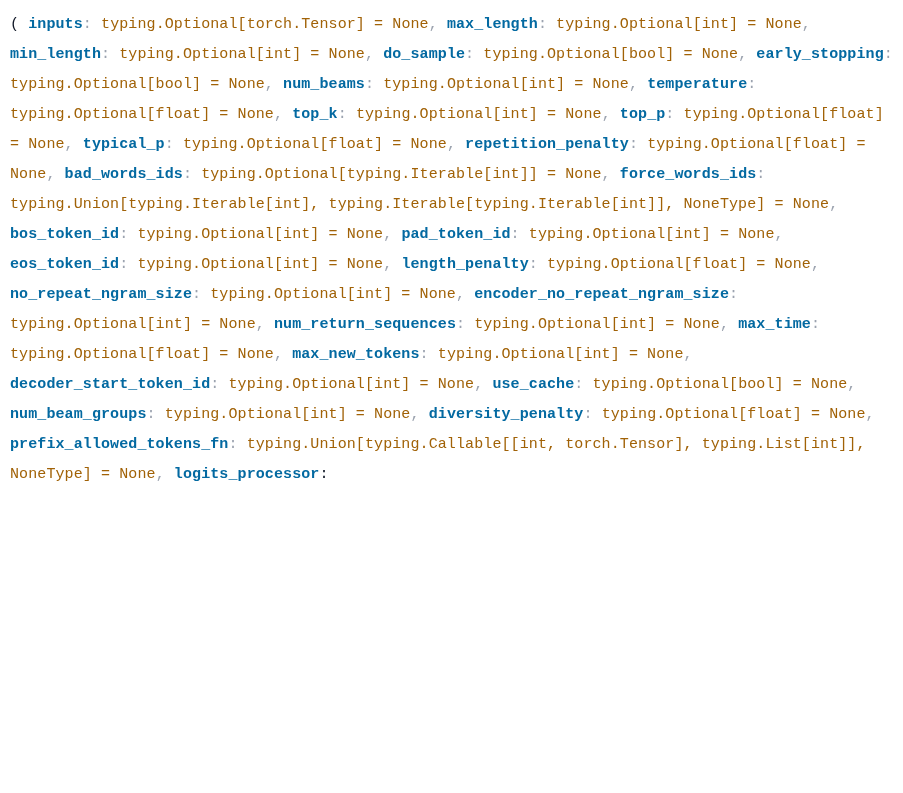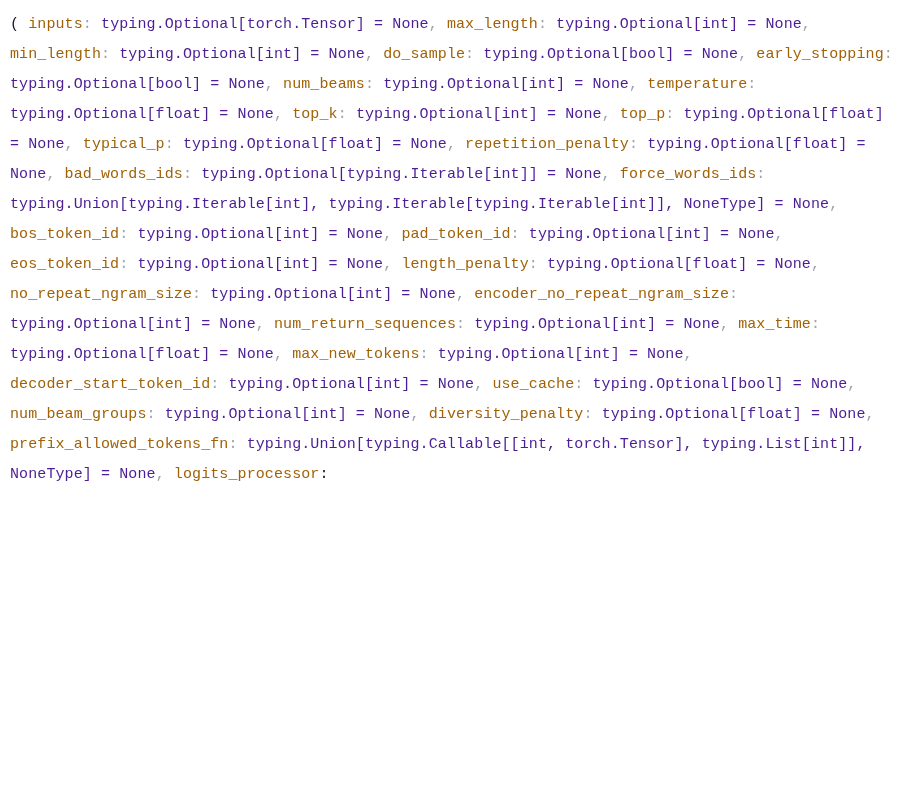--- a/index.html
+++ b/index.html
@@ -14,25 +14,25 @@
     }
     .sig {
       word-wrap: break-word;
       white-space: normal;
     }
     .paren {
       color: #111827;
       font-weight: 400;
     }
     .pname {
-      color: #a16207;
-      font-weight: 400;
+      color: #0369a1;
+      font-weight: 700;
     }
     .ptype {
-      color: #4c1d95;
+      color: #a16207;
       font-weight: 400;
       margin-top: 45px;
     }
     .sep {
       color: #9ca3af;
     }
     .colon {
       color: #111827;
     }
   </style>

